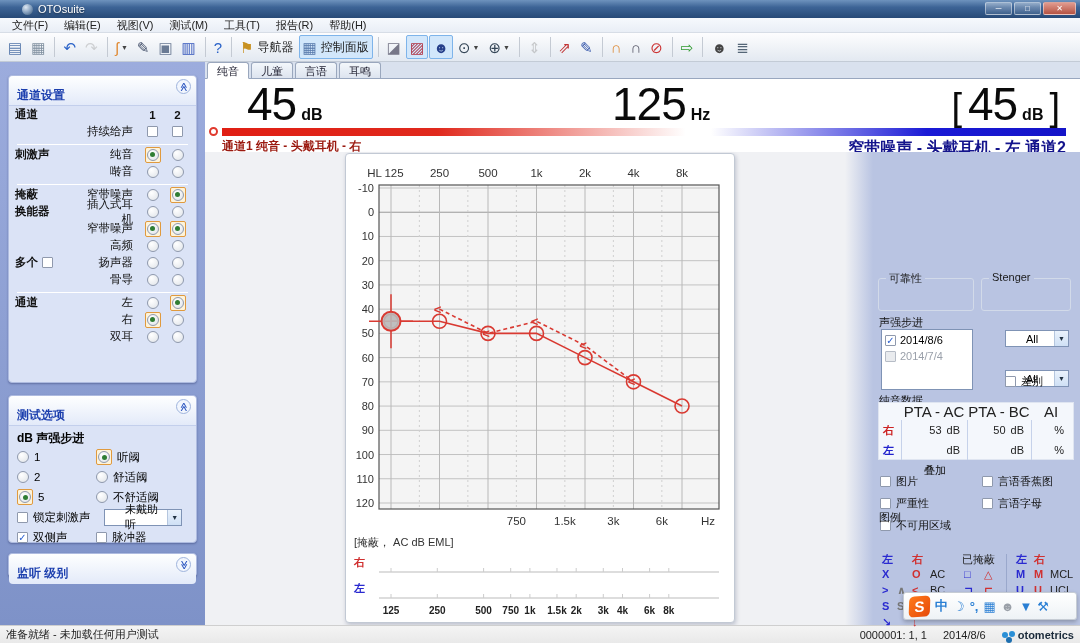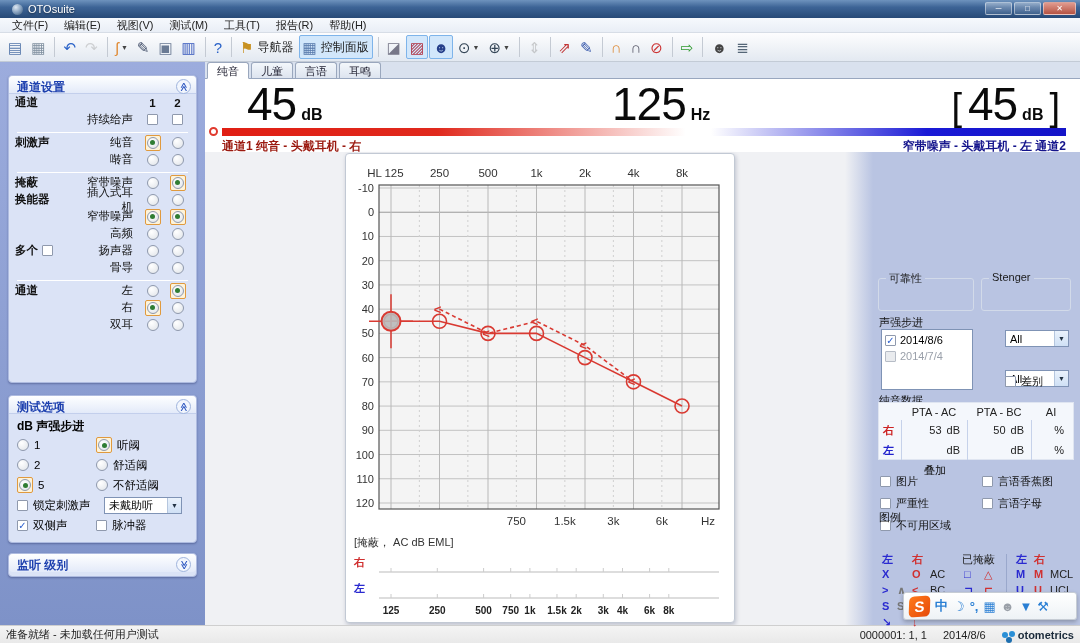--- a/index.html
+++ b/index.html
@@ -1,89 +1,89 @@
 <!DOCTYPE html>
 <html><head>
 <meta charset="utf-8">
 <style>
   *{box-sizing:border-box;margin:0;padding:0}
   html,body{width:1080px;height:643px;overflow:hidden}
   body{position:relative;font-family:"Liberation Sans","DejaVu Sans",sans-serif;background:#2a4a74;font-size:12px}
   .abs{position:absolute}
   
-  #titlebar{left:0;top:0;width:1080px;height:18px;background:linear-gradient(180deg,#6e93bd 0%,#3d6496 40%,#274a77 100%);color:#fff;display:flex;align-items:center;padding:0 12px}
+  #titlebar{left:0;top:0;width:1080px;height:18px;background:linear-gradient(180deg,#6e93bd 0%,#3d6496 40%,#274a77 100%);color:#fff;display:flex;align-items:center;padding:0 22px}
   #titlebar .orb{width:11px;height:11px;border-radius:50%;background:radial-gradient(circle at 35% 30%,#dfe9f4,#7d99b8 55%,#33506f);margin-right:5px}
   #title-text{font-size:11px;text-shadow:0 1px 2px rgba(0,0,0,.5)}
   #winbtns{position:absolute;right:4px;top:2px;display:flex;gap:2px}
   .winbtn{width:27px;height:13px;border:1px solid rgba(255,255,255,.45);border-radius:2px;background:linear-gradient(180deg,rgba(255,255,255,.35),rgba(255,255,255,.08));color:#fff;font-size:8px;line-height:11px;text-align:center}
   .winbtn.close{width:33px;background:linear-gradient(180deg,#e09a8e,#b55343)}
   
   #menubar{left:0;top:18px;width:1080px;height:15px;background:linear-gradient(#f6f9fd,#e9eef6);display:flex;align-items:center;padding-left:4px;border-bottom:1px solid #d7dde6}
   .mitem{font-size:11px;color:#222;padding:0 8px;height:15px;line-height:15px}
   #toolbar{left:0;top:33px;width:1080px;height:29px;background:linear-gradient(#fdfdfe,#e3e9f1);border-bottom:1px solid #c3cbd6;display:flex;align-items:center;padding-left:4px}
   .tbtn{height:24px;display:inline-flex;align-items:center;padding:0 3px;margin-right:1px;border:1px solid transparent;border-radius:2px}
   .tbtn.active{background:#d2e7fb;border-color:#7eb4ea}
   .tbtn.disabled{opacity:.4}
   .ticon{font-size:15px;line-height:15px}
   .tlabel{font-size:12px;color:#1a1a1a;margin-left:4px}
   .tcaret{font-size:7px;color:#444;margin-left:2px}
   .tsep{width:1px;height:20px;background:#c4cad3;margin:0 4px}
   
   #sidebar{left:0;top:62px;width:205px;height:563px;background:linear-gradient(180deg,#9cacdd,#7e92c8)}
   .panel{position:absolute;left:8px;width:189px;background:#dbe3f6;border:1px solid #aebbe0;border-radius:4px;box-shadow:0 1px 2px rgba(20,30,80,.35)}
-  .phead{height:18px;background:linear-gradient(#feffff,#e3eaf9);border-bottom:1px solid #c3cfec;border-radius:4px 4px 0 0;color:#1c3fae;font-weight:bold;font-size:12px;line-height:22px;padding:0 8px;position:relative}
+  .phead{height:30px;background:linear-gradient(#feffff,#e3eaf9);border-bottom:1px solid #c3cfec;border-radius:4px 4px 0 0;color:#1c3fae;font-weight:bold;font-size:12px;line-height:22px;padding:8px 8px;position:relative}
   .chev{position:absolute;right:5px;top:3px;width:15px;height:15px;border:1px solid #9fb4dd;border-radius:50%;background:#f2f6fd;color:#2a55c0;font-size:9px;font-weight:bold;text-align:center;line-height:14px}
   .chev .g{display:inline-block;transform:rotate(90deg)}
   .chev.down .g{transform:rotate(-90deg)}
   .srow{display:flex;align-items:center;height:17px;padding:0 6px;font-size:11.5px;color:#111}
   .srow .grp{width:64px;font-weight:bold;display:flex;align-items:center;gap:4px}
   .srow .sub{flex:1;text-align:right;padding-right:7px}
   .srow .cell{width:25px;display:flex;justify-content:center;align-items:center}
   .srow .colhead{width:25px;text-align:center;font-weight:bold}
   .srow-sep{height:4px;margin:1px 8px;border-bottom:1px solid #fff}
   .radio{width:12px;height:12px;border-radius:50%;border:1px solid #8f99ad;background:radial-gradient(circle at 35% 30%,#fff,#dfe3e8);display:inline-flex;align-items:center;justify-content:center}
   .radio.on::after{content:"";width:5px;height:5px;border-radius:50%;background:#2f7d33}
   .hl{border:1px solid #e09a3e;background:#fdf3da;padding:1px;border-radius:2px;display:inline-flex}
   .cb{width:11px;height:11px;border:1px solid #8f99ad;background:#fff;border-radius:1px;display:inline-flex;align-items:center;justify-content:center;font-size:10px;color:#2a5fd0;font-weight:bold}
   .cb.on::after{content:"✓"}
   .cb.dis{background:#e9ebee;border-color:#b6bcc6}
   
   .torow{display:flex;align-items:center;height:20px;padding:0 8px;font-size:11.5px;gap:5px}
   .tocol2{margin-left:auto;width:92px;display:flex;align-items:center;gap:5px}
   .steplabel{font-weight:bold;font-size:12px;padding:4px 8px 0}
-  .sel{background:#fff;border:1px solid #7f93b5;height:17px;font-size:11px;display:flex;align-items:center;padding-left:4px;position:relative;width:82px}
+  .sel{background:#fff;border:1px solid #7f93b5;height:17px;font-size:11px;display:flex;align-items:center;padding-left:20px;position:relative;width:82px}
   .sel .selarw{margin-left:auto;width:14px;height:15px;background:linear-gradient(#eaf2fc,#cfe0f5);border-left:1px solid #b5c6de;font-size:7px;color:#234;display:flex;align-items:center;justify-content:center}
   
   #tabstrip{left:205px;top:62px;width:875px;height:17px;background:#d9e1ee;border-bottom:1px solid #99a7bf;display:flex;align-items:flex-end;padding-left:2px}
   .tab{height:16px;padding:0 9px;font-size:11px;line-height:16px;color:#223;background:linear-gradient(#f3f7fb,#dde4ef);border:1px solid #9aa7bd;border-bottom:none;border-radius:3px 3px 0 0;margin-right:2px}
   .tab.active{background:#fff;height:17px;margin-bottom:-1px;border-bottom:1px solid #fff}
   #header{left:205px;top:79px;width:875px;height:73px;background:#fff}
   .bignum{position:absolute;display:flex;align-items:baseline;color:#0a0a0a}
   .bignum .n{font-size:46px;line-height:46px;letter-spacing:-1px}
   .bignum .u{font-size:16px;font-weight:bold;margin-left:5px}
   .bignum .br{font-size:38px;font-weight:300;margin:0 6px}
   #vu-dot{left:209px;top:127px;width:9px;height:9px;border:2px solid #e03a2e;border-radius:50%;background:#fff}
   #vu-red{left:222px;top:128px;width:478px;height:8px;background:linear-gradient(to right,#e01f14,#e0291d 45%,rgba(224,41,29,0) 97%)}
   #vu-blue{left:700px;top:128px;width:366px;height:8px;background:linear-gradient(to right,rgba(26,26,214,0) 3%,#1a1ad6 62%,#1414c8)}
   #cap1{left:222px;top:138px;font-size:12px;font-weight:bold;color:#9b1a10}
-  #cap2{right:14px;top:138px;font-size:12px;font-weight:bold;color:#14148c}
+  #cap2{right:14px;top:138px;font-size:16px;font-weight:bold;color:#14148c}
   #content-bg{left:205px;top:152px;width:875px;height:473px;background:#f0f1f4}
   #right-bg{left:845px;top:152px;width:235px;height:473px;background:linear-gradient(to right,rgba(185,196,226,0),#b9c4e2 28px)}
   
   #chart-panel{left:345px;top:153px;width:390px;height:470px;background:#fff;border:1px solid #c2c9d4;border-radius:4px;box-shadow:1px 2px 4px rgba(40,50,90,.25)}
   
   .gbox{position:absolute;border:1px solid #d2dae9;border-radius:3px}
   .glabel{position:absolute;top:-8px;left:7px;background:#b9c4e2;padding:0 3px;font-size:11px;color:#1a1a1a}
   .sectitle{position:absolute;font-size:11px;color:#111}
   #cmp-list{left:881px;top:329px;width:92px;height:61px;background:#fff;border:1px solid #7f93b5;padding:2px 3px;font-size:11px}
   .cmp-item{display:flex;align-items:center;gap:4px;height:16px}
   .cmp-item.dis{color:#9aa0aa}
   .rp-cb{position:absolute;display:flex;align-items:center;gap:5px;font-size:11px;color:#111}
   #pta{left:878px;top:402px;width:196px;height:58px;background:#f4f7fc;border:1px solid #dfe5f1;display:grid;grid-template-columns:22px 66px 64px 40px;grid-template-rows:17px 20px 20px;font-size:11px;color:#222}
-  #pta .h{display:flex;align-items:center;justify-content:center;font-size:11px}
+  #pta .h{display:flex;align-items:center;justify-content:center;font-size:15px}
   #pta .ear{display:flex;align-items:center;padding-left:4px;font-weight:bold}
   #pta .val{display:flex;align-items:center;justify-content:flex-end;gap:5px;padding-right:7px;border-left:1px solid #c6d2ea}
   #pta .red{color:#c22}
   #pta .blue{color:#22c}
   
   #legend{left:878px;top:552px;width:196px;height:70px;font-size:11px;z-index:1}
   #legend span{position:absolute;white-space:nowrap}
   .lg-b{color:#2a2ad0;font-weight:bold}
   .lg-r{color:#d03030;font-weight:bold}
   .lg-g{color:#777;font-weight:bold}

